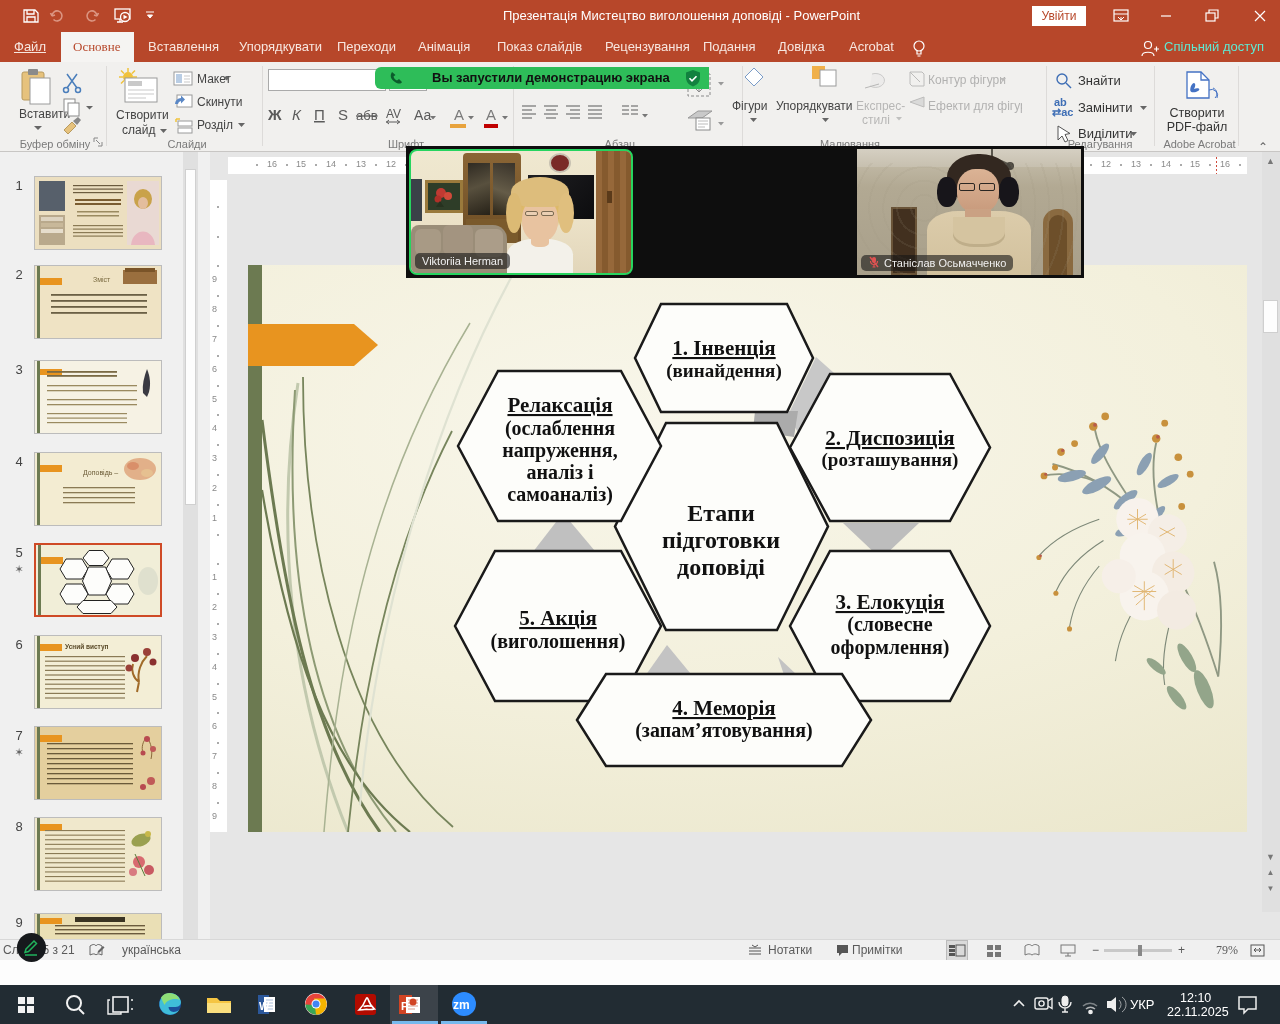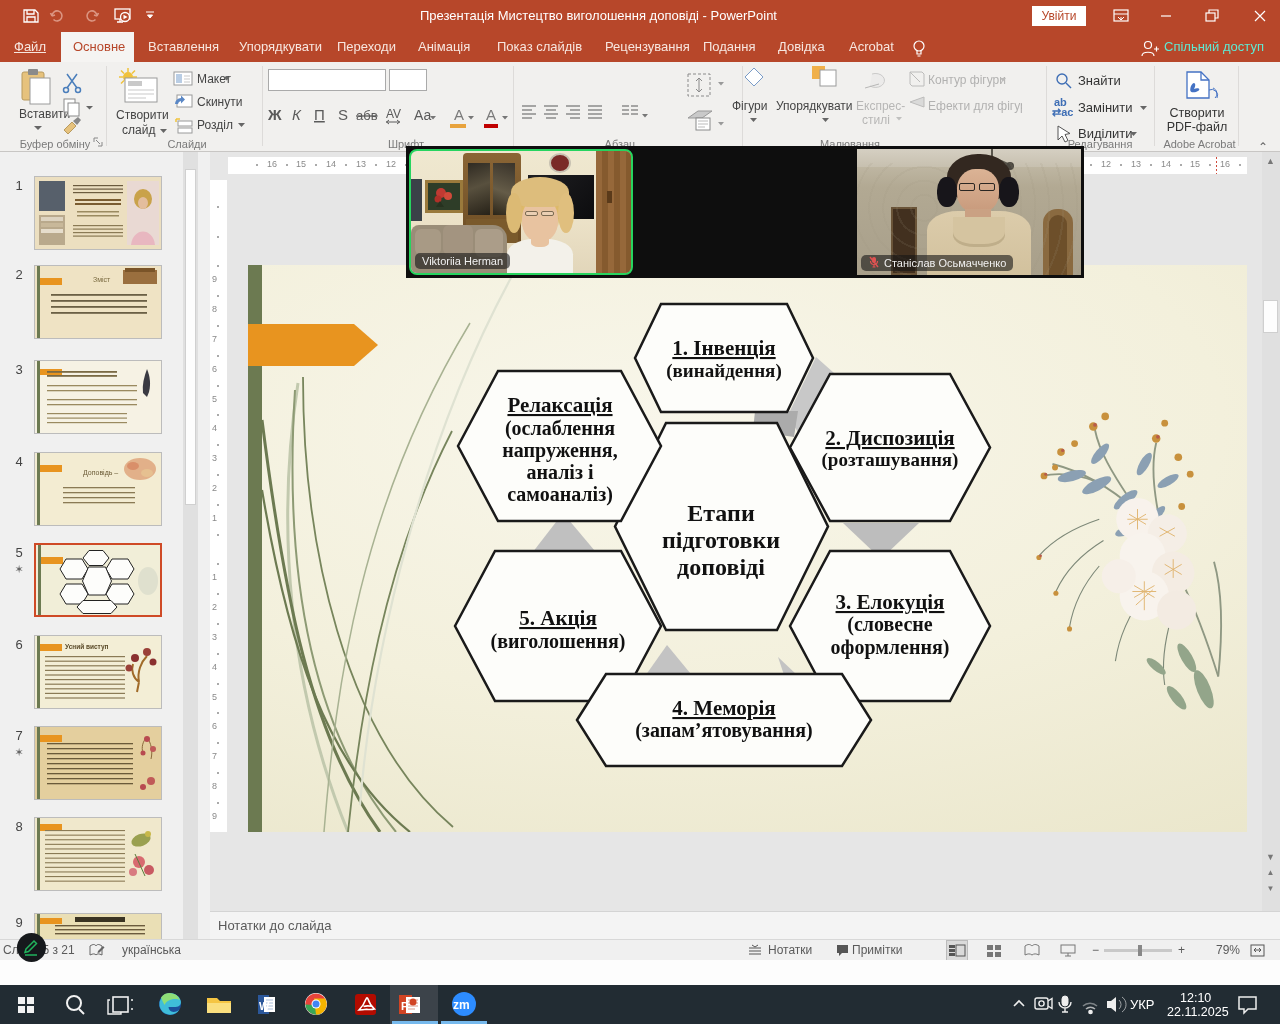--- a/index.html
+++ b/index.html
@@ -5,21 +5,21 @@
 * { margin:0; padding:0; box-sizing:border-box; }
 html,body { width:1280px; height:1024px; overflow:hidden; font-family:"Liberation Sans", sans-serif; }
 #app { position:relative; width:1280px; height:1024px; background:#e6e6e6; }
 .abs { position:absolute; }
 
 
 #titlebar { position:absolute; left:0; top:0; width:1280px; height:32px; background:#b7472a; color:#fff; }
 #tabsbar { position:absolute; left:0; top:32px; width:1280px; height:30px; background:#b7472a; }
 .tabtxt { position:absolute; top:0; height:30px; line-height:30px; color:#f7e6df; font-size:13px; }
 #qat { position:absolute; left:0; top:0; height:32px; color:#fff; }
-#title-text { position:absolute; top:0; left:420px; width:440px; height:32px; line-height:32px; text-align:left; font-size:13px; color:#fff; white-space:nowrap; }
+#title-text { position:absolute; top:0; left:420px; width:440px; height:32px; line-height:32px; text-align:right; font-size:13px; color:#fff; white-space:nowrap; }
 #signin { position:absolute; left:1032px; top:6px; width:54px; height:20px; background:#fff; color:#b7472a; font-size:12px; text-align:center; line-height:20px; }
 
 
 #ribbon { position:absolute; left:0; top:62px; width:1280px; height:90px; background:#f1f0ee; border-bottom:1px solid #c8c6c4; }
 .gsep { position:absolute; top:4px; height:80px; width:1px; background:#dddbd9; }
 .glabel { position:absolute; top:76px; font-size:11px; color:#7a7a7a; text-align:center; }
 .rbtn-lbl { font-size:12px; color:#444; }
 
 
 #thumbpanel { position:absolute; left:0; top:152px; width:210px; height:787px; background:#f0f0f0; }
@@ -88,21 +88,21 @@
         <rect x="100" y="13" width="9" height="8"></rect>
         <path d="M103 13 v-3 h9 v8 h-3"></path>
         <path d="M149 11 l10 10 M159 11 l-10 10"></path>
       </g>
     </svg>
   </div>
 
   <div id="tabsbar">
     <div class="abs" style="left:61px;top:0;width:73px;height:30px;background:#f5f4f2;"></div>
     <div class="tabtxt" style="left:14px;text-decoration:underline;">Файл</div>
-    <div class="tabtxt" style="left:73px;color:#b7472a;">Основне</div>
+    <div class="tabtxt" style="left:73px;color:#b7472a;font-family:Liberation Serif, serif;">Основне</div>
     <div class="tabtxt" style="left:148px;">Вставлення</div>
     <div class="tabtxt" style="left:239px;">Упорядкувати</div>
     <div class="tabtxt" style="left:337px;">Переходи</div>
     <div class="tabtxt" style="left:418px;">Анімація</div>
     <div class="tabtxt" style="left:497px;">Показ слайдів</div>
     <div class="tabtxt" style="left:605px;">Рецензування</div>
     <div class="tabtxt" style="left:703px;">Подання</div>
     <div class="tabtxt" style="left:778px;">Довідка</div>
     <div class="tabtxt" style="left:849px;">Acrobat</div>
     <svg class="abs" style="left:908px;top:5px" width="22" height="22" viewBox="0 0 22 22">
@@ -703,23 +703,20 @@
 </div>
 
   <div id="rscroll">
     <div class="abs" style="left:1px;top:2px;width:15px;height:15px;color:#777;font-size:9px;text-align:center;line-height:15px;">▲</div>
     <div class="abs" style="left:1px;top:148px;width:15px;height:33px;background:#fdfdfd;border:1px solid #cfcfcf;"></div>
     <div class="abs" style="left:1px;top:698px;width:15px;height:15px;color:#777;font-size:9px;text-align:center;line-height:15px;">▼</div>
     <div class="abs" style="left:1px;top:716px;width:15px;height:14px;color:#777;font-size:8px;text-align:center;">▲<br></div>
     <div class="abs" style="left:1px;top:732px;width:15px;height:14px;color:#777;font-size:8px;text-align:center;">▼</div>
   </div>
 
-  <div id="notes">
-      <div style="margin:6px 0 0 8px;">Нотатки до слайда</div>
-    </div>
   <div id="statusbar">
     <div class="abs" style="left:3px;top:3px;">Слайд 5 з 21</div>
     <svg class="abs" style="left:88px;top:3px" width="18" height="15" viewBox="0 0 18 15">
       <path d="M2 3 c3 -2 5 -2 6 0 c1 -2 3 -2 6 0 v9 c-3 -1.5 -5 -1.5 -6 0 c-1 -1.5 -3 -1.5 -6 0 z" fill="none" stroke="#666"></path>
       <path d="M10 8 l5 -5 1.5 1.5 -5 5 -2 .5 z" fill="#666"></path>
     </svg>
     <div class="abs" style="left:122px;top:3px;">українська</div>
     <div class="abs" style="left:768px;top:3px;">Нотатки</div>
     <div class="abs" style="left:852px;top:3px;">Примітки</div>
     <svg class="abs" style="left:748px;top:4px" width="14" height="13" viewBox="0 0 14 13">
@@ -751,21 +748,21 @@
     <svg class="abs" style="left:1060px;top:4px" width="16" height="13" viewBox="0 0 16 13">
         <g stroke="#777" fill="none">
           <rect x="1" y="1" width="14" height="8"></rect>
           <path d="M8 9 v3 M5 12 h6"></path>
         </g>
       </svg>
     <div class="abs" style="left:1092px;top:3px;">−</div>
     <div class="abs" style="left:1104px;top:9px;width:68px;height:3px;background:#c9c9c9;"></div>
     <div class="abs" style="left:1138px;top:5px;width:4px;height:11px;background:#888;"></div>
     <div class="abs" style="left:1178px;top:3px;">+</div>
-    <div class="abs" style="left:1216px;top:3px;">79%</div>
+    <div class="abs" style="left:1216px;top:3px;font-family:Liberation Serif, serif;">79%</div>
     <svg class="abs" style="left:1250px;top:4px" width="15" height="13" viewBox="0 0 15 13">
         <g stroke="#555" fill="none">
           <rect x="1" y="1" width="13" height="11"></rect>
           <path d="M4 6 h7 M4 6 l2 -2 m-2 2 l2 2 M11 6 l-2 -2 m2 2 l-2 2"></path>
         </g>
       </svg>
   </div>
   <div id="gapstrip"></div>
 
   <div id="taskbar">
@@ -838,20 +835,30 @@
     <path d="M1107 16 h4 l5 -4 v15 l-5 -4 h-4 z"></path>
     <path d="M1119 15 a6 6 0 0 1 0 9 M1122 12 a9 9 0 0 1 0 15" stroke="#eee" fill="none" opacity=".6"></path>
   </g>
   <text x="1130" y="24" font-size="13" fill="#fff">УКР</text>
   <text x="1180" y="17" font-size="12.5" fill="#fff">12:10</text>
   <text x="1167" y="31" font-size="12.5" fill="#fff">22.11.2025</text>
   <path d="M1239 12 h17 v12 h-8 l-4 4 v-4 h-5 z" fill="none" stroke="#eee" stroke-width="1.5"></path>
 </svg>
 </div>
 
+  <div id="banner-green">
+    <svg class="abs" style="left:14px;top:4px" width="15" height="15" viewBox="0 0 15 15">
+        <path d="M3 1 c-2 3 -2 7 3 10 c3 2 6 2 7 0 l-3 -3 -2 1.5 c-2 -1 -3 -2 -3.5 -4 l2 -1.5 z" fill="#0c5c2c"></path>
+      </svg>
+    <div style="margin-left:57px;font-size:13px;">Вы запустили демонстрацию экрана</div>
+    <svg class="abs" style="left:310px;top:3px" width="16" height="17" viewBox="0 0 16 17">
+        <path d="M8 0 l7 2.5 v5 c0 4.5 -3 7.5 -7 9 c-4 -1.5 -7 -4.5 -7 -9 v-5 z" fill="#12813f"></path>
+        <path d="M4.5 8.2 l2.5 2.6 4.5 -4.6" stroke="#fff" stroke-width="1.6" fill="none"></path>
+      </svg>
+  </div>
 
   <div id="vstrip">
 <div class="vtile" style="left:3px;width:224px;border:2.5px solid #27d45f;border-radius:8px;background:linear-gradient(180deg,#efe8d0 0%,#ece2c8 55%,#e2d6ba 100%);">
   <div class="abs" style="left:-6px;top:28px;width:17px;height:42px;background:#3a4148;"></div>
   <div class="abs" style="left:14px;top:29px;width:38px;height:33px;background:#6d5426;border:3px solid #9a7a3c;"></div>
   <svg class="abs" style="left:17px;top:32px" width="32" height="27">
           <rect width="32" height="27" fill="#2e3d28"></rect>
           <circle cx="13" cy="10" r="5" fill="#c03a32"></circle>
           <circle cx="20" cy="13" r="4" fill="#d04a3a"></circle>
           <circle cx="10" cy="16" r="3.5" fill="#b03028"></circle>

